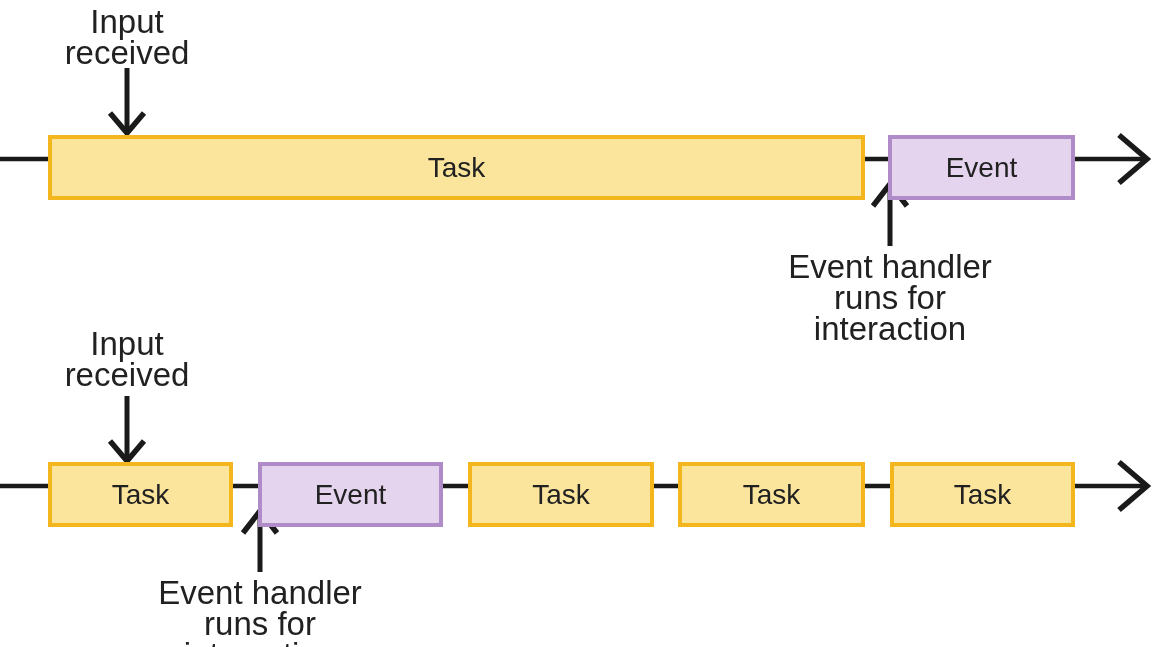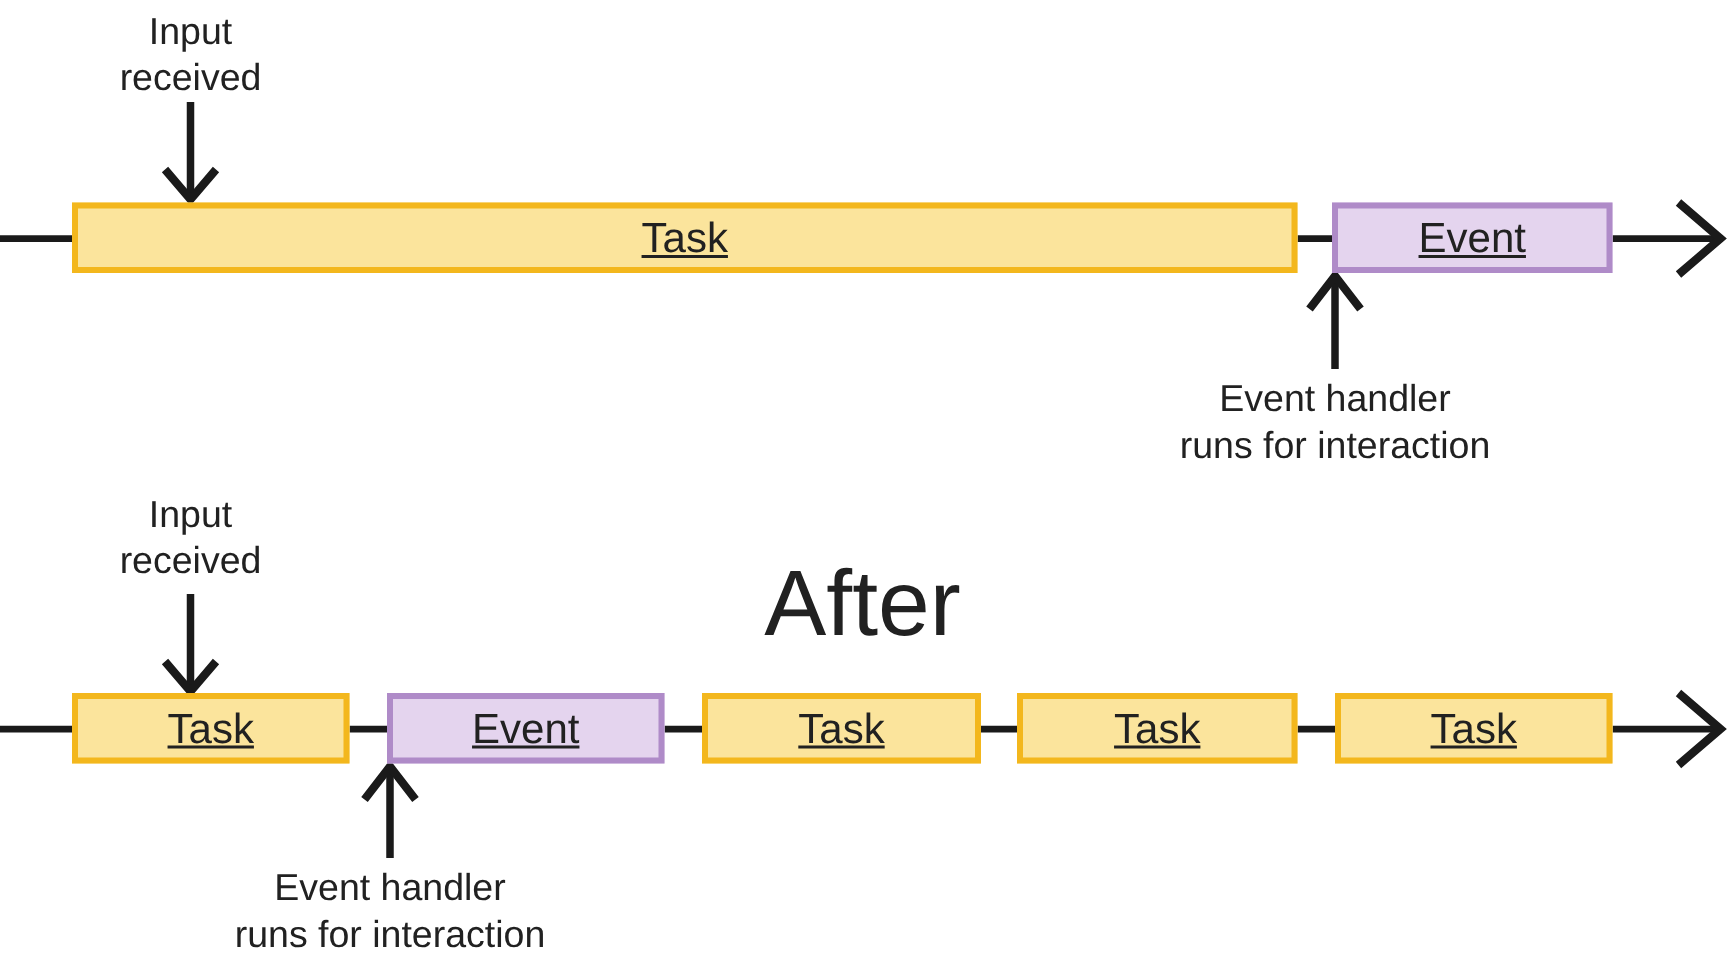--- a/index.html
+++ b/index.html
@@ -13,45 +13,44 @@
     overflow: hidden;
   }
   .overlay { position: absolute; left: 0; top: 0; width: 1155px; height: 647px; }
   .overlay path { stroke: var(--line-color, #1a1a1a); fill: none; }
   .tl { stroke-width: 4.5px; }   
   .st { stroke-width: 5px; }     
   .ah { stroke-width: 5.5px; }   
 
   .box {
     position: absolute;
-    height: 47px;
+    height: 65px;
     box-sizing: border-box;
     display: flex;
     align-items: center;
     justify-content: center;
     font-size: 28px;
     color: var(--text-color, #212121);
-    text-decoration: underline;
   }
   .task  { background: var(--task-fill, #fbe49c);  border: 4px solid var(--task-border, #f3b71d); }
   .event { background: var(--event-fill, #e4d4ee); border: 4px solid var(--event-border, #af8bc8); }
 
   .title {
     position: absolute;
     width: 300px;
     text-align: center;
     font-size: 62px;
     line-height: 1.05;
     font-weight: 400;
     color: var(--text-color, #212121);
   }
   .note {
     position: absolute;
     text-align: center;
-    font-size: 25px;
+    font-size: 33px;
     line-height: 31px;
     color: var(--text-color, #212121);
   }
 </style>
 </head>
 <body>
 
 <div class="canvas">
 
   <svg class="overlay" width="1155" height="647" viewBox="0 0 1155 647" xmlns="http://www.w3.org/2000/svg">
@@ -95,21 +94,20 @@
   <div class="note" style="left:760px; top:251px; width:260px;">
     <div>Event handler</div>
     <div>runs for interaction</div>
   </div>
 
   <div class="note" style="left:47px; top:328px; width:160px;">
     <div>Input</div>
     <div>received</div>
   </div>
 
-  <div class="title" style="left:425px; top:370px;">After</div>
 
   <div class="box task" style="left:48px; top:462px; width:185px;">Task</div>
 
   <div class="box event" style="left:258px; top:462px; width:185px;">Event</div>
 
   <div class="box task" style="left:468px; top:462px; width:186px;">Task</div>
 
   <div class="box task" style="left:678px; top:462px; width:187px;">Task</div>
 
   <div class="box task" style="left:890px; top:462px; width:185px;">Task</div>

